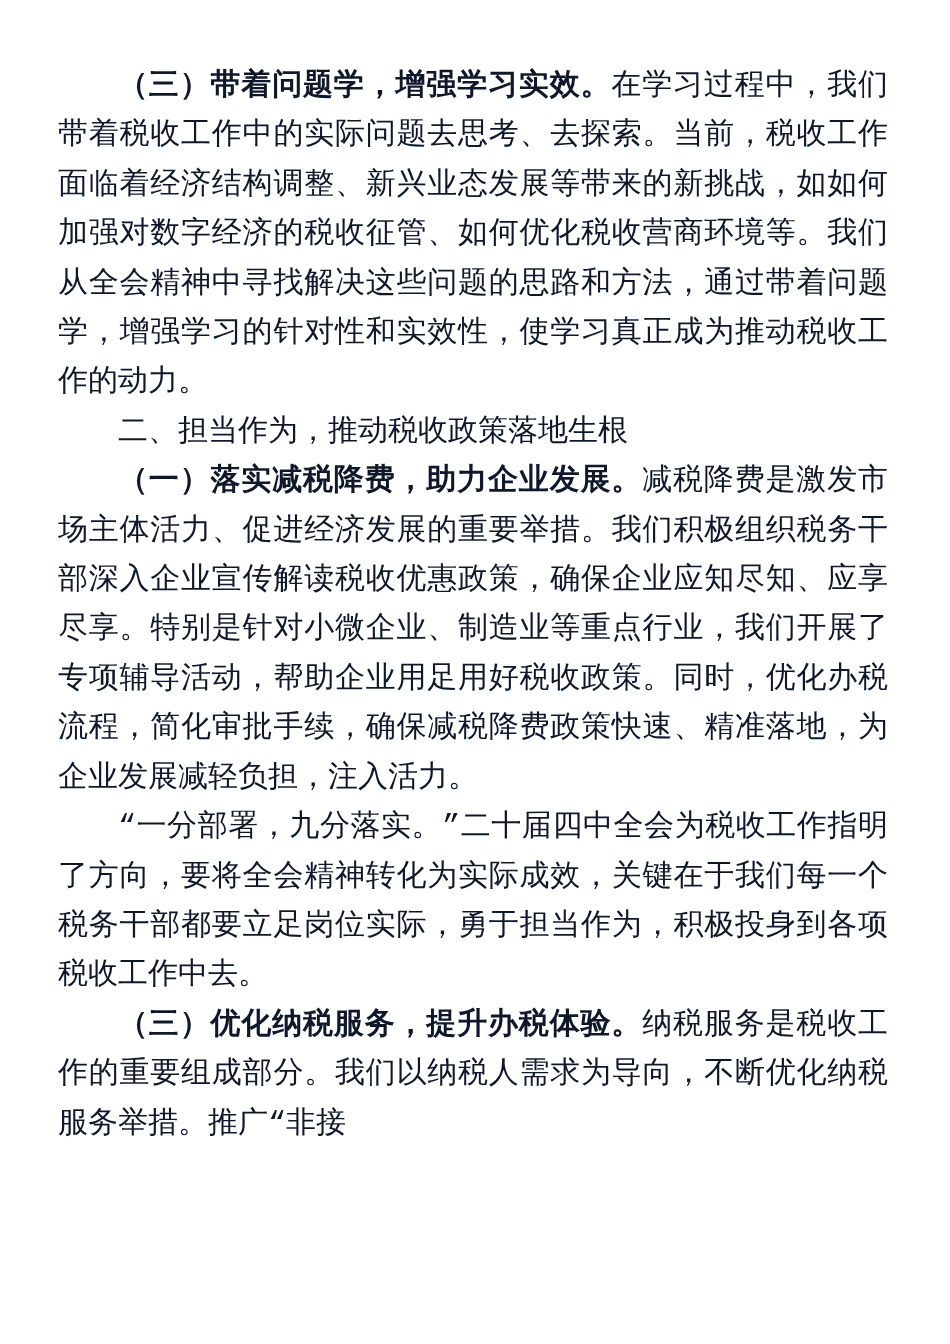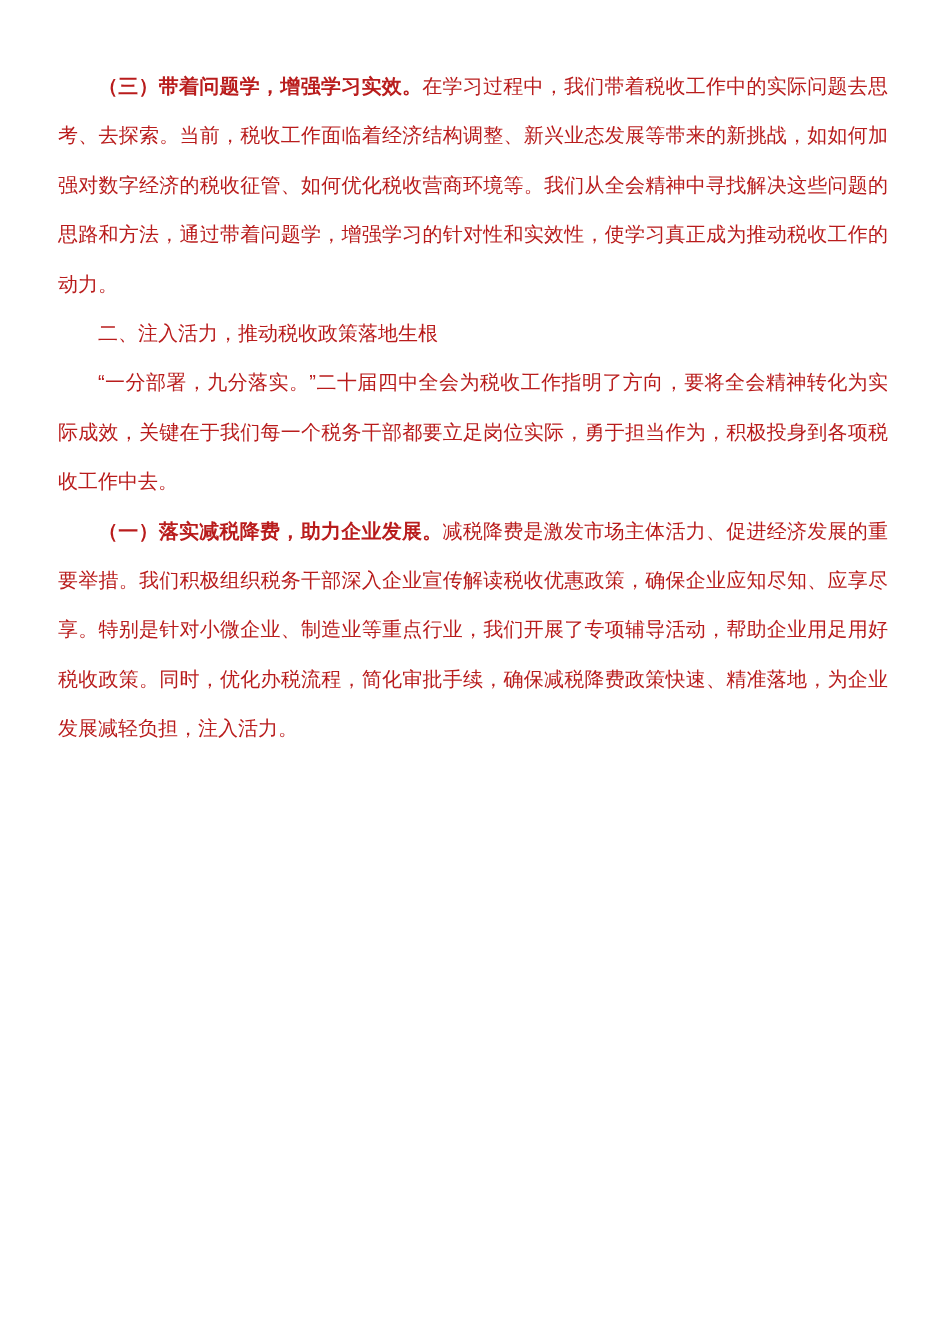--- a/index.html
+++ b/index.html
@@ -12,43 +12,44 @@
     width: 950px;
     height: 1344px;
     background: #ffffff;
     box-sizing: border-box;
     padding: 62px 62px 0 58px;
     overflow: hidden;
   }
   .doc p {
     margin: 0;
     padding: 0;
-    font-family: Liberation Sans, sans-serif;
-    font-size: 20px;
+    font-family: Liberation Mono, monospace;
+    font-size: 30px;
     line-height: 49.4px;
-    color: #b91c1c;
+    color: #0f172a;
     text-align: justify;
     text-indent: 2em;
     letter-spacing: 0;
     word-break: break-all;
   }
   .doc p b {
     font-weight: 900;
   }
 </style>
 </head>
 <body>
 
 <div class="page">
   <div class="doc">
 
     <p><b>（三）带着问题学，增强学习实效。</b><span>在学习过程中，我们带着税收工作中的实际问题去思考、去探索。当前，税收工作面临着经济结构调整、新兴业态发展等带来的新挑战，如如何加强对数字经济的税收征管、如何优化税收营商环境等。我们从全会精神中寻找解决这些问题的思路和方法，通过带着问题学，增强学习的针对性和实效性，使学习真正成为推动税收工作的动力。</span></p>
 
-    <p><b></b><span>二、注入活力，推动税收政策落地生根</span></p>
+    <p><b></b><span>二、担当作为，推动税收政策落地生根</span></p>
+
+    <p><b>（一）落实减税降费，助力企业发展。</b><span>减税降费是激发市场主体活力、促进经济发展的重要举措。我们积极组织税务干部深入企业宣传解读税收优惠政策，确保企业应知尽知、应享尽享。特别是针对小微企业、制造业等重点行业，我们开展了专项辅导活动，帮助企业用足用好税收政策。同时，优化办税流程，简化审批手续，确保减税降费政策快速、精准落地，为企业发展减轻负担，注入活力。</span></p>
 
     <p><b></b><span>“一分部署，九分落实。”二十届四中全会为税收工作指明了方向，要将全会精神转化为实际成效，关键在于我们每一个税务干部都要立足岗位实际，勇于担当作为，积极投身到各项税收工作中去。</span></p>
 
-    <p><b>（一）落实减税降费，助力企业发展。</b><span>减税降费是激发市场主体活力、促进经济发展的重要举措。我们积极组织税务干部深入企业宣传解读税收优惠政策，确保企业应知尽知、应享尽享。特别是针对小微企业、制造业等重点行业，我们开展了专项辅导活动，帮助企业用足用好税收政策。同时，优化办税流程，简化审批手续，确保减税降费政策快速、精准落地，为企业发展减轻负担，注入活力。</span></p>
 
-
+    <p><b>（三）优化纳税服务，提升办税体验。</b><span>纳税服务是税收工作的重要组成部分。我们以纳税人需求为导向，不断优化纳税服务举措。推广“非接</span></p>
 
   </div>
 </div>
 
 </body></html>

